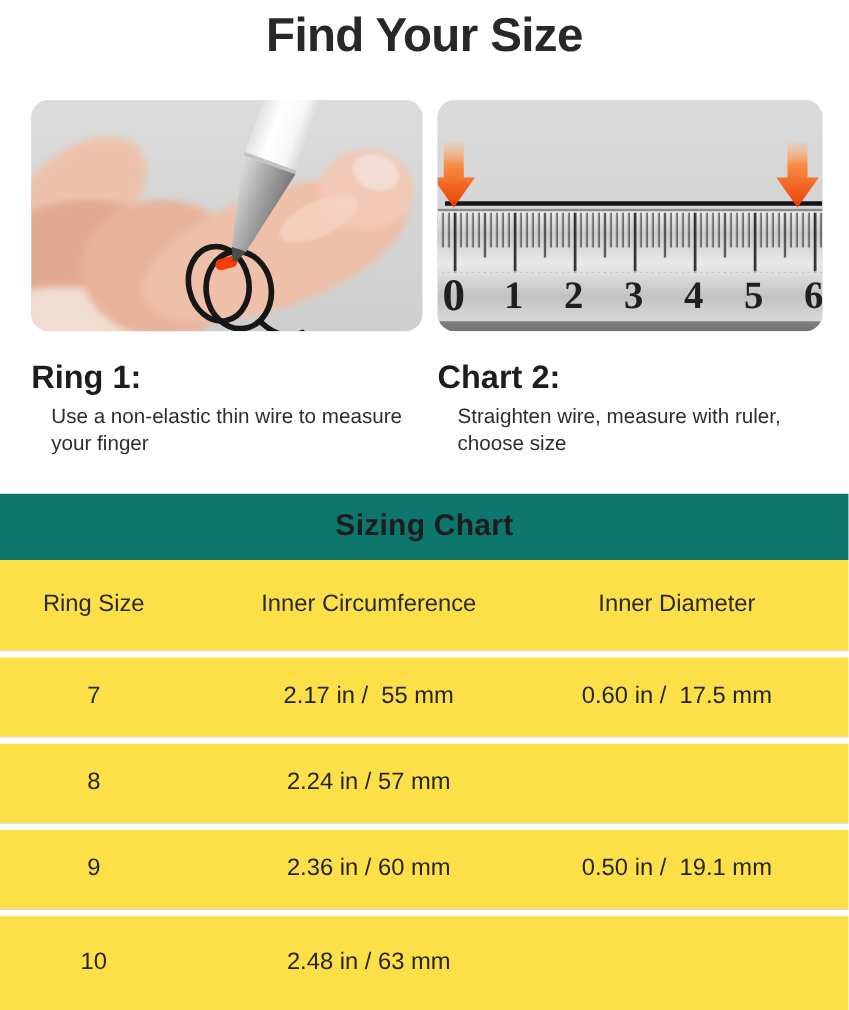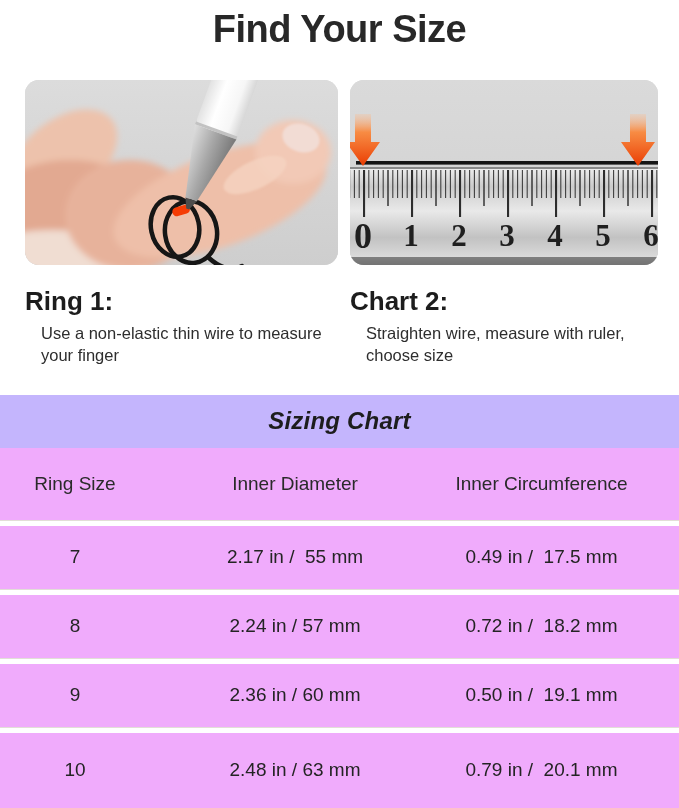--- a/index.html
+++ b/index.html
@@ -13,29 +13,29 @@
   }
   .steps-row { display:flex; gap:12px; padding:0 21px 0 25px; margin-top:28px; }
   .step-col { display:flex; flex-direction:column; }
   .photo {
     height:185px; border-radius:14px; overflow:hidden; background:#d5d5d5; flex:none;
   }
   .photo svg { display:block; }
   .step-heading { margin:21px 0 0; font-size:26px; line-height:1.2; font-weight:800; color:#1d1d1d; }
   .step-desc { margin:6px 16px 0; font-size:16.5px; line-height:1.33; color:#2e2e2e; max-width:312px; }
   .chart-band {
-    margin-top:28px; height:53px; background:#c4b5fd;
-    display:flex; align-items:center; justify-content:center;font-style:italic;
+    margin-top:28px; height:53px; background:#0f766e;
+    display:flex; align-items:center; justify-content:center;
   }
   .chart-band-title { margin:0; font-size:24px; font-weight:800; color:#1d1d1d; letter-spacing:0.2px; }
   .chart-table { display:flex; flex-direction:column; height:360px; }
   .trow {
     display:grid; grid-template-columns:150px 290px 1fr; padding-right:36px;
     align-items:center; justify-items:center;
-    background:#f0abfc; border-bottom:1px solid #e2ded7; margin-bottom:5px;
+    background:#fde047; border-bottom:1px solid #e2ded7; margin-bottom:5px;
   }
   .thead { height:72px; font-size:19px; color:#2a2a2a; }
   .tbody-row { height:63px; font-size:19px; color:#242424; }
   .tbody-row:last-child { flex:1; margin-bottom:0; border-bottom:none; }
   .cell { white-space:pre; }
 </style>
 </head>
 <body>
 
 <div class="page">
@@ -170,38 +170,36 @@
 
   </div>
 
   <div class="chart-band">
     <h2 class="chart-band-title">Sizing Chart</h2>
   </div>
 
   <div class="chart-table">
     <div class="trow thead">
       <div class="cell">Ring Size</div>
+      <div class="cell">Inner Circumference</div>
       <div class="cell">Inner Diameter</div>
-      <div class="cell">Inner Circumference</div>
     </div>
     <div class="trow tbody-row">
       <div class="cell">7</div>
       <div class="cell">2.17 in /  55 mm</div>
-      <div class="cell">0.49 in /  17.5 mm</div>
+      <div class="cell">0.60 in /  17.5 mm</div>
     </div>
     <div class="trow tbody-row">
       <div class="cell">8</div>
       <div class="cell">2.24 in / 57 mm</div>
-      <div class="cell">0.72 in /  18.2 mm</div>
     </div>
     <div class="trow tbody-row">
       <div class="cell">9</div>
       <div class="cell">2.36 in / 60 mm</div>
       <div class="cell">0.50 in /  19.1 mm</div>
     </div>
     <div class="trow tbody-row">
       <div class="cell">10</div>
       <div class="cell">2.48 in / 63 mm</div>
-      <div class="cell">0.79 in /  20.1 mm</div>
     </div>
   </div>
 
 </div>
 
 </body></html>

